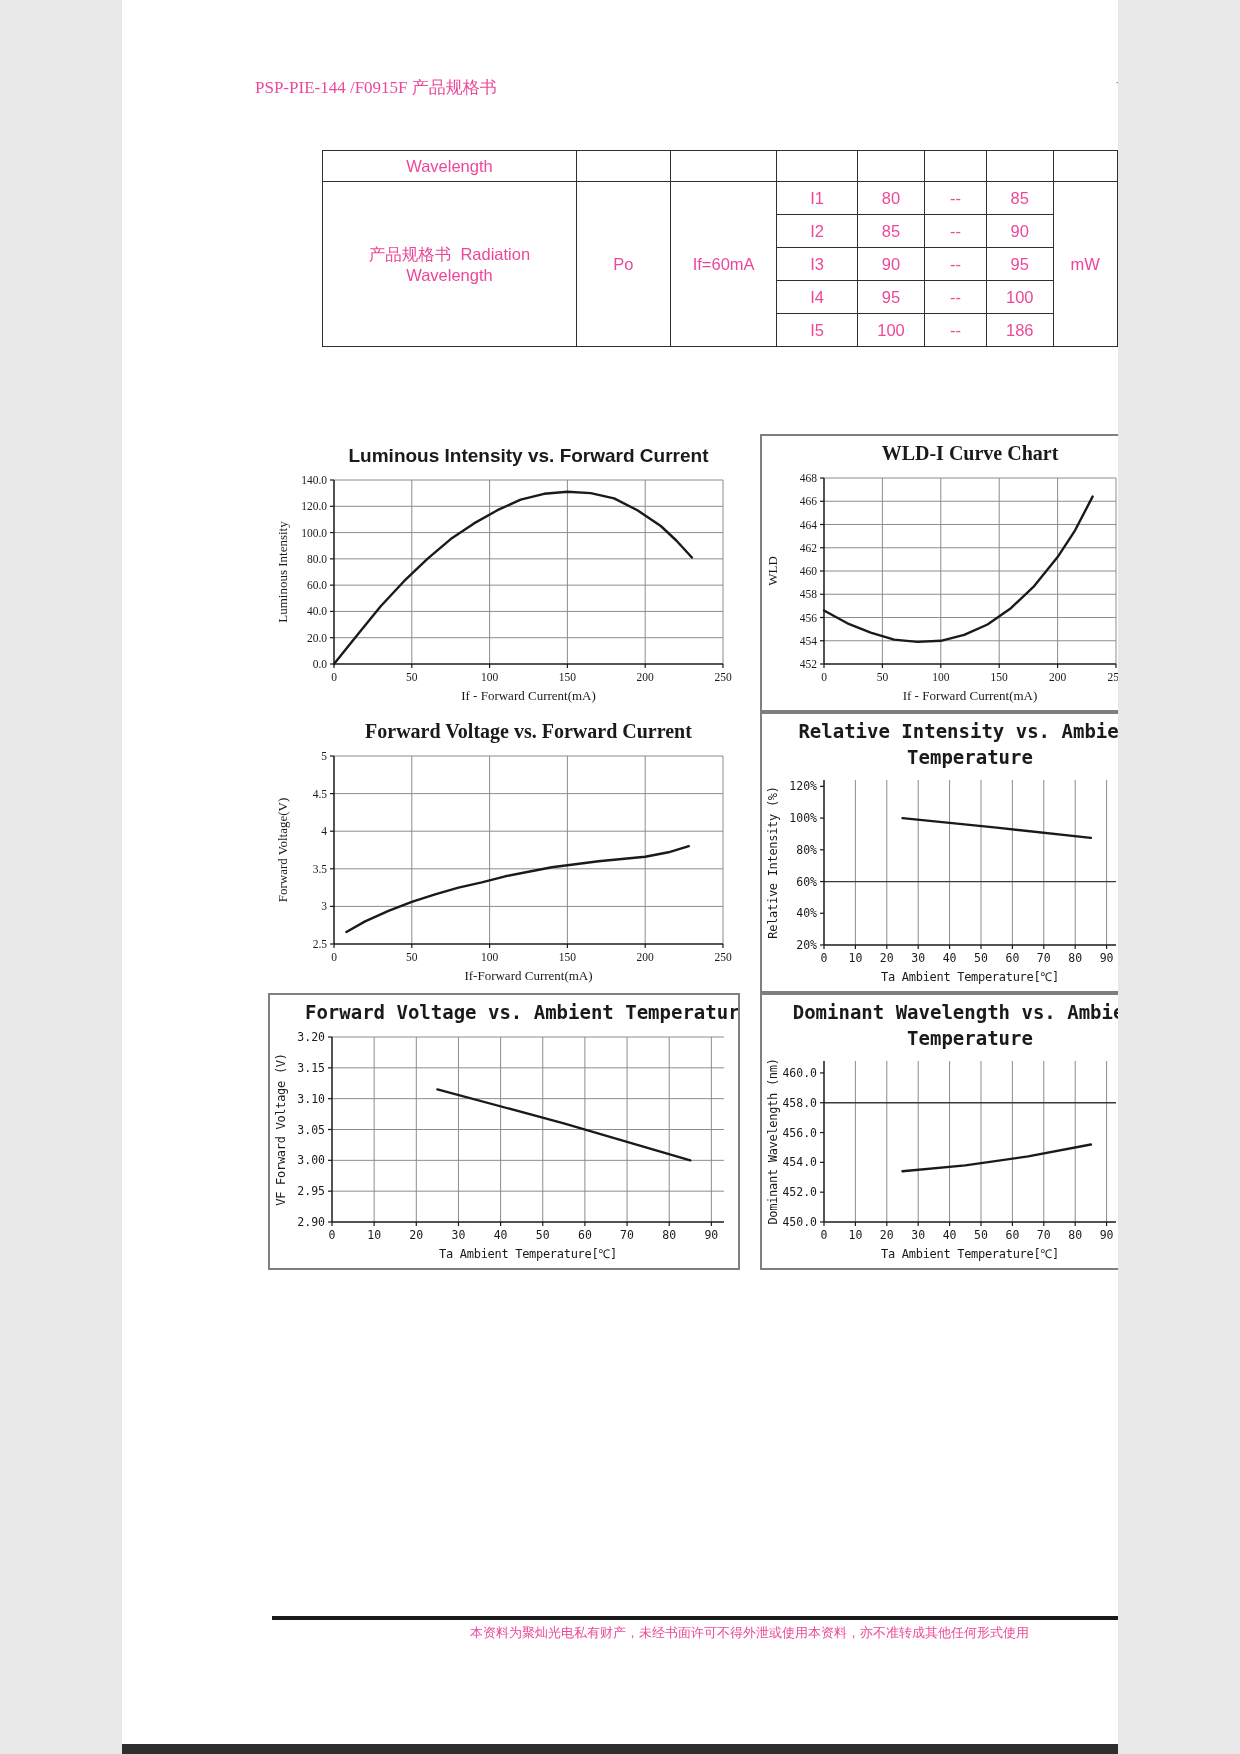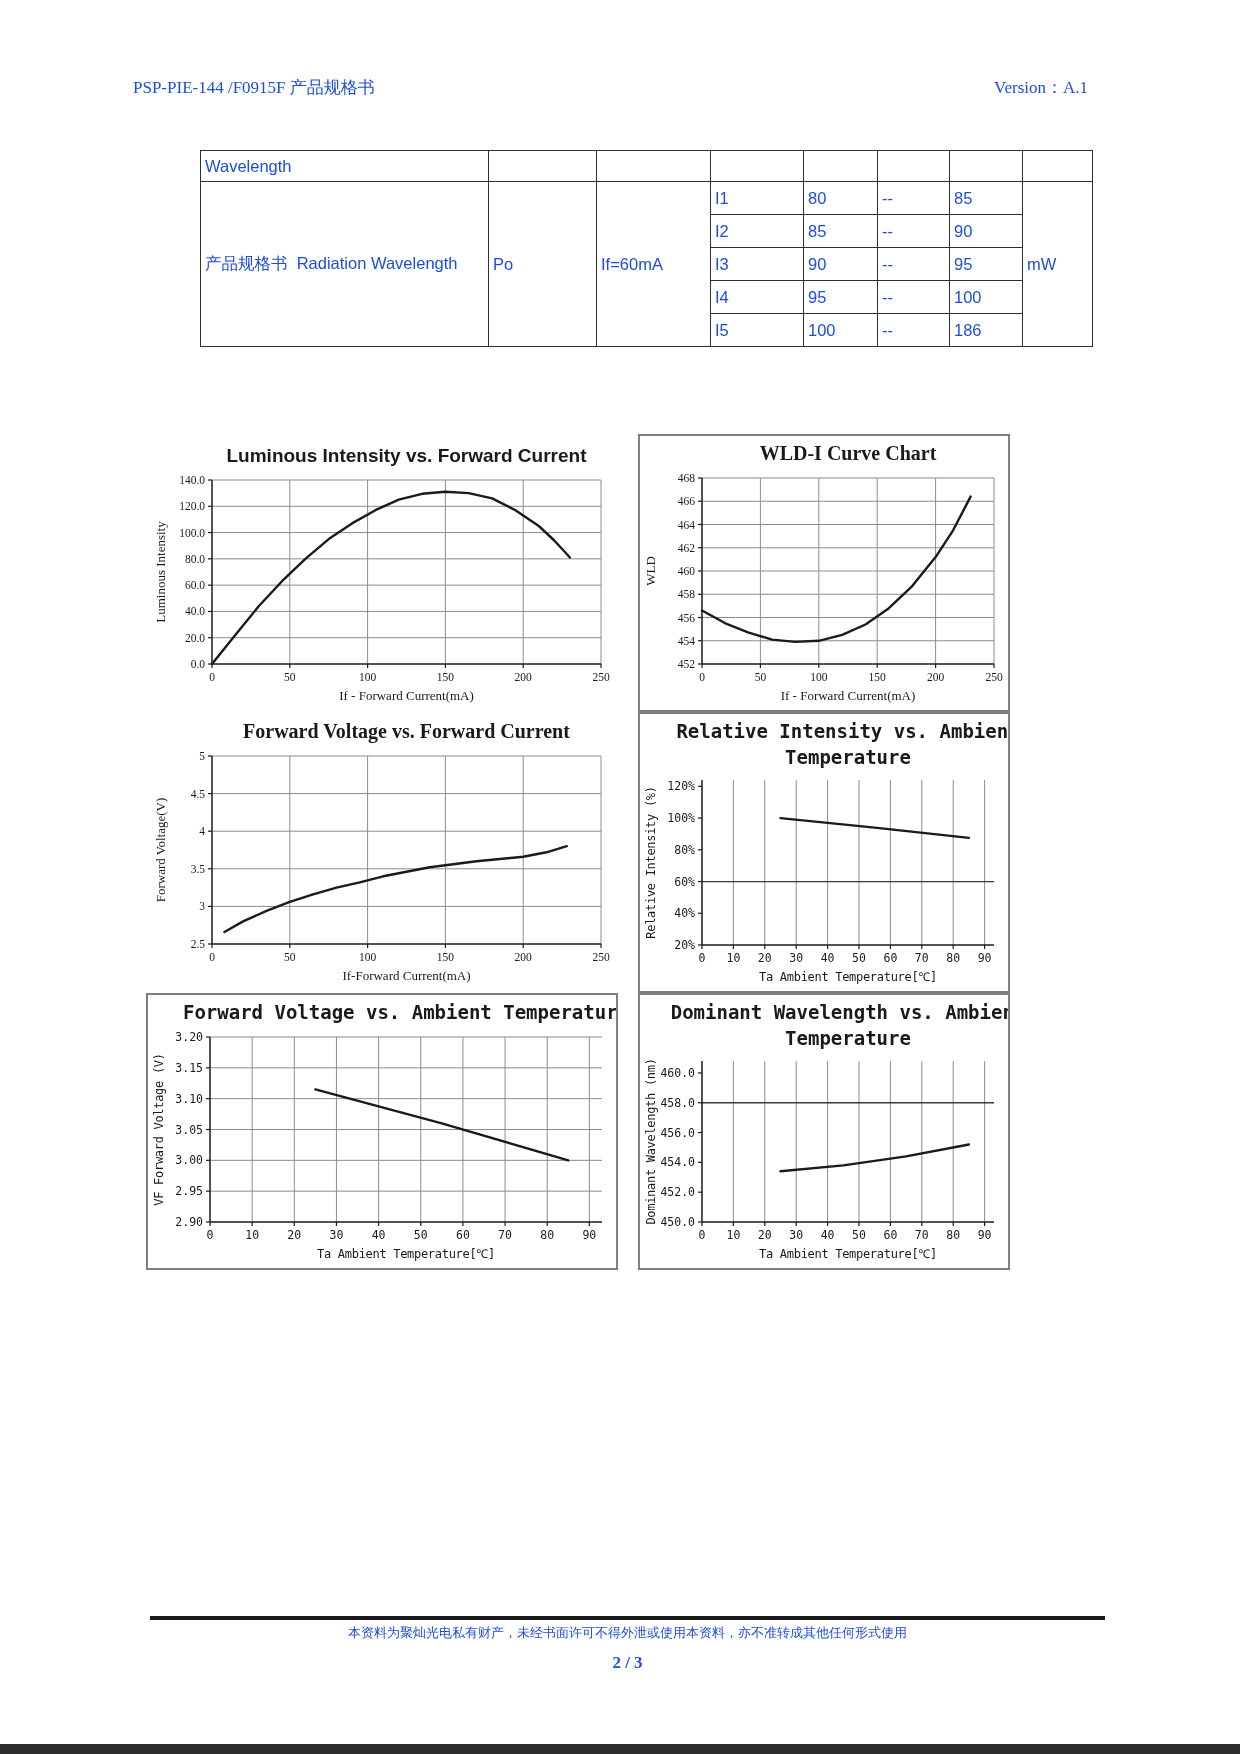--- a/index.html
+++ b/index.html
@@ -1,26 +1,26 @@
 <!DOCTYPE html>
 <html><head>
 <meta charset="utf-8">
 <style>
   html,body{margin:0;padding:0;background:#e8e8e8;}
-  .page{position:relative;width:1240px;height:1754px;background:#ffffff;margin:0 auto;
-        font-family:"Liberation Sans",sans-serif;color:#1d4ed8;overflow:hidden;}
+  .page{position:relative;width:996px;height:1754px;background:#ffffff;margin:0 auto;
+        font-family:"Liberation Sans",sans-serif;color:#ec4899;overflow:hidden;}
 
   
   .doc-header{position:absolute;left:133px;top:76px;width:955px;display:flex;
               justify-content:space-between;align-items:baseline;
               font-family:"Liberation Serif",serif;font-size:17px;}
 
   
   .spec-table{position:absolute;left:180px;top:150px;border-collapse:collapse;
-              font-size:16.5px;margin-left:20px;}
+              font-size:16.5px;text-align:center;margin-left:20px;}
   .spec-table td{border:1.6px solid #2f2f2f;padding:0 4px;}
   .spec-table tr{height:33px;}
   .spec-table tr.hdr{height:31px;}
 
   
   figure{margin:0;padding:0;}
   .chart-fig{position:absolute;}
   .chart-box{border:2px solid #7f7f7f;background:#fff;}
   svg text{fill:#1a1a1a;}
   .tick{font-size:11.5px;}
@@ -426,16 +426,15 @@
         <text x="208" y="263" text-anchor="middle" class="axlabel f-mono">Ta Ambient Temperature[℃]</text>
         <text transform="translate(15 146.5) rotate(-90)" text-anchor="middle" class="axlabel f-mono">Dominant Wavelength (nm)</text>
         <text x="208" y="24" text-anchor="middle" class="ctitle f-mono">Dominant Wavelength vs. Ambient</text>
         <text x="208" y="50" text-anchor="middle" class="ctitle f-mono">Temperature</text>
         <polyline points="140.5,176.3 203.3,170.4 266.1,161.4 328.9,149.5" fill="none" stroke="#1a1a1a" stroke-width="2.4" stroke-linecap="round" stroke-linejoin="round"></polyline>
       </svg>
   </figure>
 
   <div class="footer-rule"></div>
   <div class="footer-notice">本资料为聚灿光电私有财产，未经书面许可不得外泄或使用本资料，亦不准转成其他任何形式使用</div>
-  <div class="footer-page">2 / 3</div>
   <div class="bottom-bar"></div>
 
 </div>
 
 </body></html>

